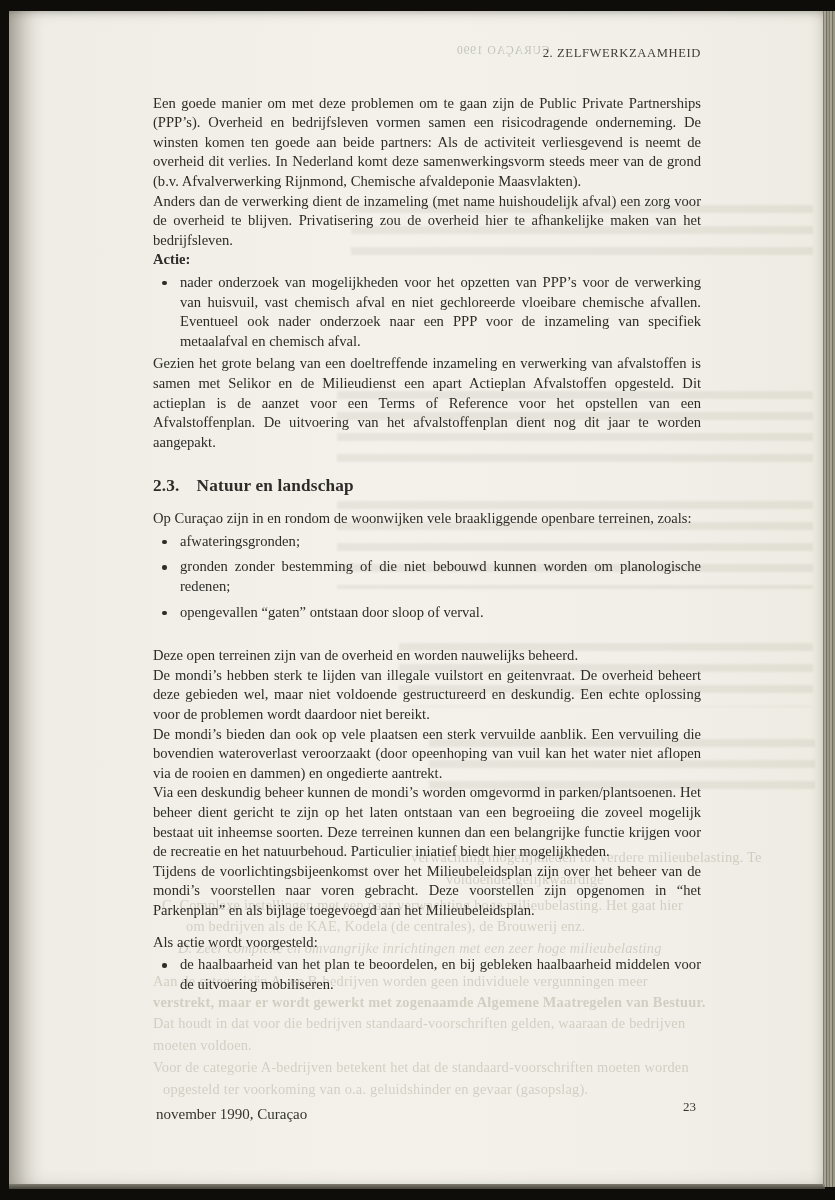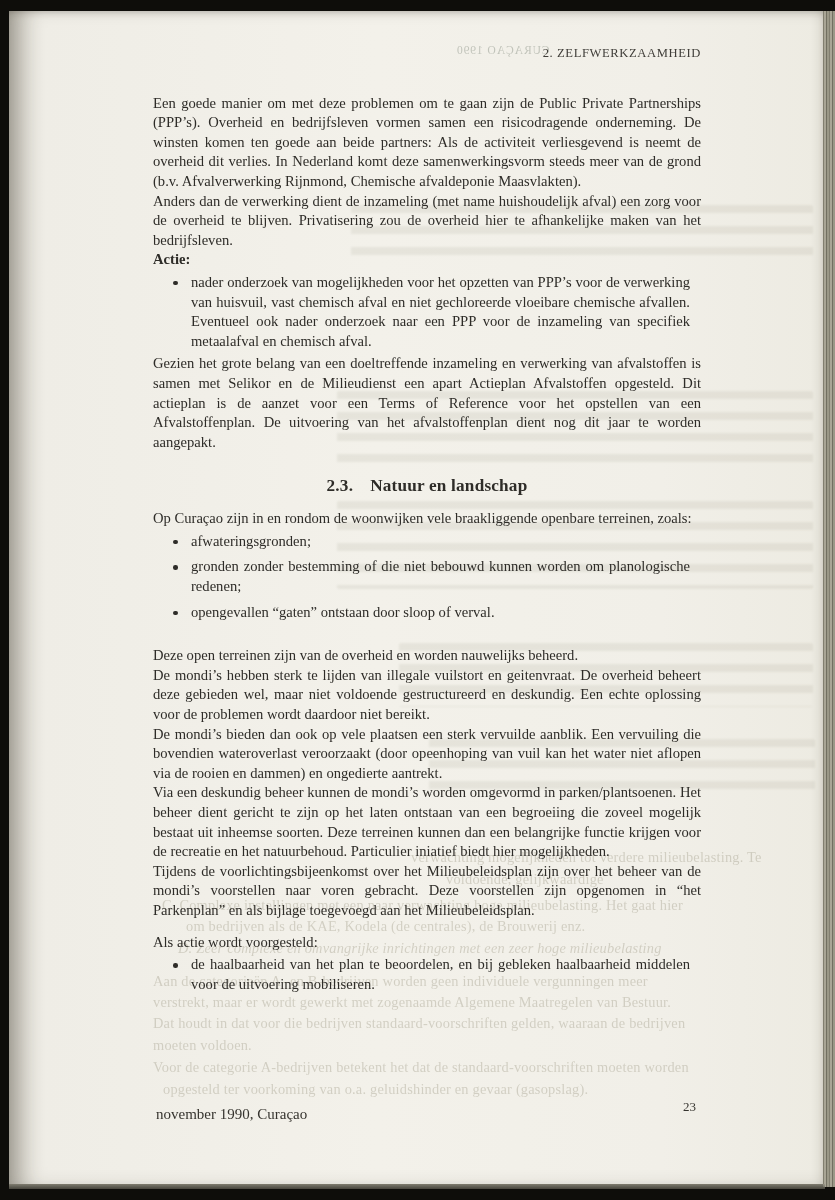--- a/index.html
+++ b/index.html
@@ -22,24 +22,24 @@
 
   
   .content{position:absolute;left:144px;top:33px;width:548px;z-index:3;
            color:#2e2c28;font-size:14.6px;line-height:19.6px;text-align:justify;}
   .running-head{text-align:right;font-size:12.6px;letter-spacing:.6px;
                 color:#3f3d38;margin:0 0 30px 0;}
   .content p{margin:0;}
   .bold{font-weight:bold;}
 
   h2.section{font-size:17.2px;line-height:20px;font-weight:bold;margin:24px 0 13px 0;
-             text-align:center;letter-spacing:.2px;}
+             text-align:left;letter-spacing:.2px;}
   h2.section .num{margin-right:17px;}
 
-  ul.bullets{list-style:none;margin:3px 11px;padding:0;}
+  ul.bullets{list-style:none;margin:3px 0;padding:0;}
   ul.bullets li{position:relative;padding-left:27px;margin:0;}
   ul.bullets.spaced li{margin-bottom:6px;}
   ul.bullets .dot{position:absolute;left:9px;top:8px;width:4.5px;height:4.5px;
                   border-radius:50%;background:#2e2c28;}
 
   .spacer-18{height:18px;}
   .spacer-12{height:12px;}
 
   .footer-date{position:absolute;left:147px;top:1095px;font-size:15px;color:#35332e;z-index:3;}
   .page-num{position:absolute;left:674px;top:1088px;font-size:13px;color:#35332e;z-index:3;}
@@ -61,21 +61,21 @@
   <div class="page">
 
     <div class="ghost-layer" id="ghost-layer">
       <span class="ghost-mirror">CURAÇAO 1990</span>
     <span class="ghost-line" style="left: 402px; top: 838px;">verwachting mogelijkheden tot verdere milieubelasting. Te</span>
         <span class="ghost-line" style="left: 437px; top: 860px;">voldoende, gelijkwaardige</span>
         <span class="ghost-line" style="left: 153px; top: 886px;">C.  Complexe instellingen met een naar verwachting hoge milieubelasting. Het gaat hier</span>
         <span class="ghost-line" style="left: 177px; top: 907px;">om bedrijven als de KAE, Kodela (de centrales), de Brouwerij enz.</span>
         <span class="ghost-line" style="left: 169px; top: 929px; font-style: italic;">D.  Zeer complexe en omvangrijke inrichtingen met een zeer hoge milieubelasting</span>
         <span class="ghost-line" style="left: 144px; top: 962px;">Aan de categorieën A- en B-bedrijven worden geen individuele vergunningen meer</span>
-        <span class="ghost-line" style="left: 144px; top: 983px;">verstrekt, maar er wordt gewerkt met zogenaamde Algemene Maatregelen van Bestuur.</span>
+        <span class="ghost-line" style="left: 144px; top: 983px; font-weight: bold;">verstrekt, maar er wordt gewerkt met zogenaamde Algemene Maatregelen van Bestuur.</span>
         <span class="ghost-line" style="left: 144px; top: 1004px; text-align: center;">Dat houdt in dat voor die bedrijven standaard-voorschriften gelden, waaraan de bedrijven</span>
         <span class="ghost-line" style="left: 144px; top: 1026px;">moeten voldoen.</span>
         <span class="ghost-line" style="left: 144px; top: 1048px;">Voor de categorie A-bedrijven betekent het dat de standaard-voorschriften moeten worden</span>
         <span class="ghost-line" style="left: 154px; top: 1070px;">opgesteld ter voorkoming van o.a. geluidshinder en gevaar (gasopslag).</span>
         <div class="ghost-tex" style="left: 342px; top: 194px; width: 462px; height: 60px;"></div>
         <div class="ghost-tex" style="left: 328px; top: 380px; width: 476px; height: 82px;"></div>
         <div class="ghost-tex" style="left: 328px; top: 490px; width: 476px; height: 88px;"></div>
         <div class="ghost-tex" style="left: 390px; top: 632px; width: 414px; height: 64px;"></div>
         <div class="ghost-tex" style="left: 420px; top: 728px; width: 386px; height: 52px;"></div>
       </div>

